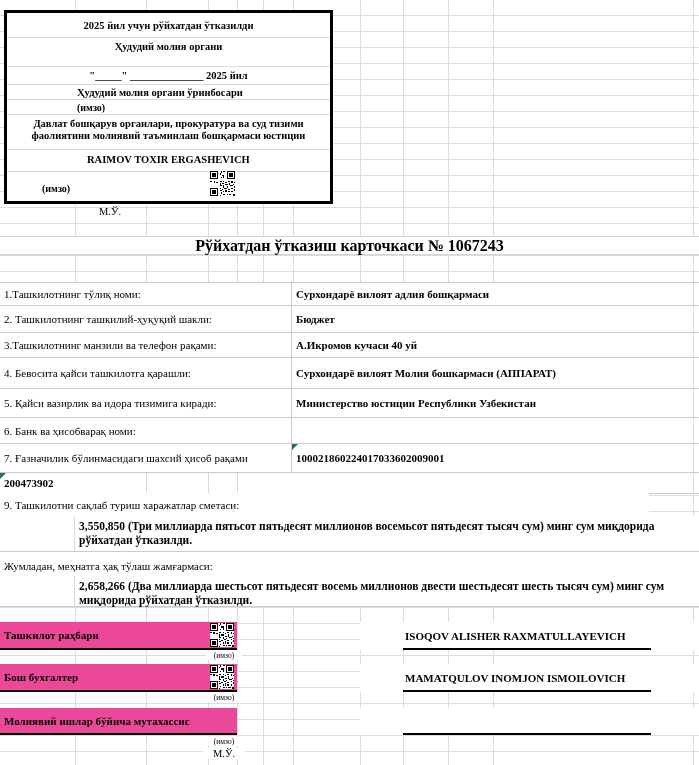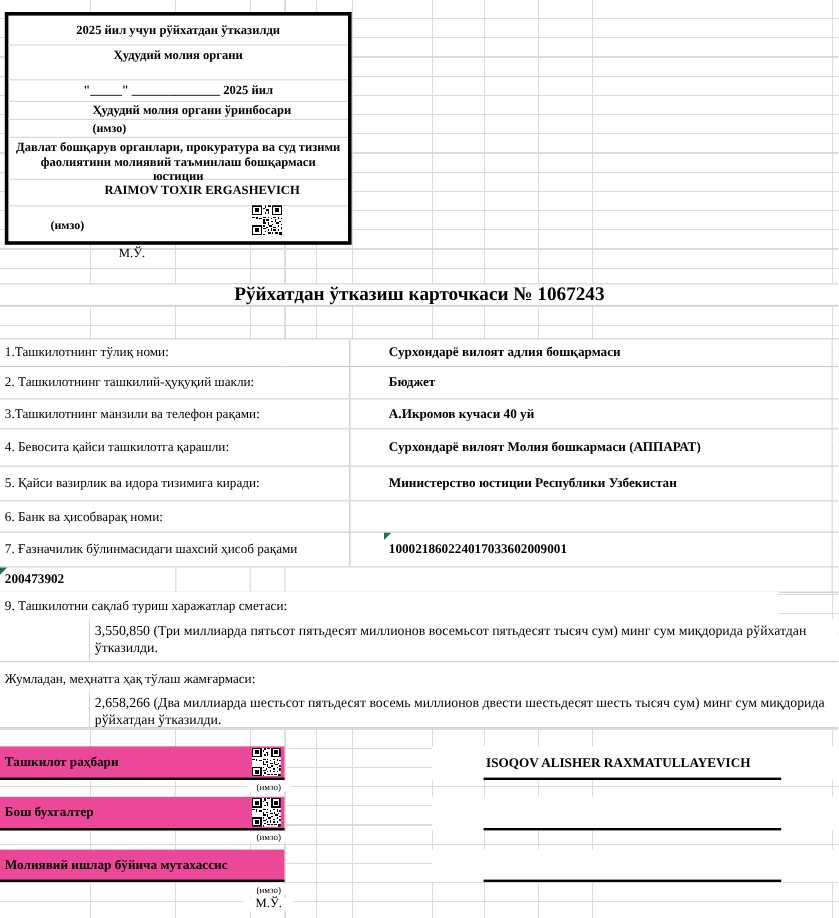--- a/index.html
+++ b/index.html
@@ -22,50 +22,50 @@
         transparent 294px 360px,#dcdcdc 360px 361px,
         transparent 361px 403px,#dcdcdc 403px 404px,
         transparent 404px 448px,#dcdcdc 448px 449px,
         transparent 449px 493px,#dcdcdc 493px 494px,
         transparent 494px 693px,#dcdcdc 693px 694px,
         transparent 694px);
   }
   .c{text-align:center;}
 
   
-  .top-box{position:absolute;left:4px;top:10px;width:283px;height:188px;border:3px solid #000;background:#fff;z-index:2;}
+  .top-box{position:absolute;left:4px;top:10px;width:283px;height:188px;border:3px solid #000;background:#fff;z-index:2;padding-left:40px;}
   .top-box .hline{position:absolute;left:0;right:0;height:1px;background:#d8d8d8;}
   .tb-line{position:absolute;left:0;width:100%;font-weight:bold;font-size:10.5px;line-height:12px;}
   .tb-sub{position:absolute;font-weight:bold;font-size:10.5px;line-height:12px;text-align:left;}
   .tb-qr{position:absolute;left:203px;top:158px;width:25px;height:25px;}
   .qr svg{display:block;width:100%;height:100%;}
 
   .mu-top{position:absolute;left:78px;top:206px;width:64px;text-align:center;font-size:10.5px;z-index:2;}
 
   .title-row{position:absolute;left:0;top:236px;width:699px;height:17px;background:#fff;
     border-top:1px solid #d4d4d4;border-bottom:1px solid #d4d4d4;z-index:1;
     font-weight:bold;font-size:16px;line-height:17px;text-align:center;}
 
   
   .table{position:absolute;left:0;top:282px;width:699px;z-index:1;border-top:1px solid #c9c9c9;}
-  .trow{display:flex;background:#fff;border-bottom:1px solid #c9c9c9;box-sizing:border-box;position:relative;gap:28px;}
+  .trow{display:flex;background:#fff;border-bottom:1px solid #c9c9c9;box-sizing:border-box;position:relative;}
   .tlabel{width:292px;border-right:1px solid #c9c9c9;box-sizing:border-box;padding-left:4px;
     display:flex;align-items:center;font-size:11px;}
   .tvalue{flex:1;padding-left:4px;display:flex;align-items:center;font-size:11px;font-weight:bold;position:relative;}
   .flag::before{content:"";position:absolute;left:0;top:0;width:0;height:0;
     border-top:6px solid #217346;border-right:6px solid transparent;}
   .cell-div{position:absolute;top:0;bottom:0;width:1px;background:#d9d9d9;}
   .vline-right{position:absolute;left:693px;top:0;bottom:0;width:1px;background:#d9d9d9;}
 
   .row9{position:absolute;left:0;top:493px;width:649px;height:23px;background:#fff;z-index:1;
     font-size:11px;display:flex;align-items:center;padding-left:4px;box-sizing:border-box;}
   .sumblock{position:absolute;left:0;width:699px;background:#fff;z-index:1;display:flex;
     border-bottom:1px solid #c9c9c9;box-sizing:border-box;}
   .sumblock .spacer{width:75px;border-right:1px solid #d9d9d9;box-sizing:border-box;}
-  .sumtext{flex:1;padding:3px 10px 0 4px;font-size:11.5px;font-weight:normal;line-height:14px;}
+  .sumtext{flex:1;padding:3px 10px 0 4px;font-size:11.5px;font-weight:bold;line-height:14px;}
   .jumladan{position:absolute;left:0;top:552px;width:699px;height:24px;background:#fff;z-index:1;
     font-size:11px;display:flex;align-items:flex-end;padding:0 0 4px 4px;box-sizing:border-box;}
 
   
   .sig-label{position:absolute;left:0;width:237px;background:#ec4899;z-index:1;
     border-bottom:2px solid #000;box-sizing:border-box;}
   .sig-label .role{position:absolute;left:4px;top:50%;transform:translateY(-50%);
     font-weight:bold;font-size:11px;white-space:nowrap;}
   .sig-qr{position:absolute;left:210px;top:1px;width:24px;height:24px;}
   .sig-name{position:absolute;left:360px;width:339px;background:#fff;z-index:1;box-sizing:border-box;}
@@ -203,20 +203,21 @@
           <rect x="15" y="1" width="5" height="5" fill="#fff"></rect>
           <rect x="16" y="2" width="3" height="3"></rect>
         <rect x="0" y="14" width="7" height="7"></rect>
           <rect x="1" y="15" width="5" height="5" fill="#fff"></rect>
           <rect x="2" y="16" width="3" height="3"></rect>
         <path d="M9 0h1v2h-1zM11 0h2v1h-2zM8 2h1v1h-1zM10 3h2v1h-2zM9 5h1v1h-1zM11 4h1v2h-1zM0 8h2v1h-2zM3 8h1v2h-1zM5 9h2v1h-2zM8 8h2v1h-2zM11 8h1v1h-1zM13 9h1v1h-1zM15 8h2v1h-2zM18 8h1v2h-1zM20 9h1v1h-1zM8 10h1v2h-1zM10 10h2v1h-2zM13 11h2v1h-2zM16 10h1v2h-1zM19 11h1v1h-1zM8 12h2v1h-2zM11 12h1v2h-1zM14 13h1v1h-1zM17 12h2v1h-2zM20 13h1v1h-1zM8 14h1v1h-1zM10 15h1v1h-1zM12 14h2v1h-2zM15 15h2v1h-2zM18 14h1v1h-1zM20 15h1v2h-1zM8 16h2v1h-2zM11 17h1v1h-1zM13 16h1v2h-1zM15 17h2v1h-2zM18 17h1v1h-1zM9 18h1v1h-1zM11 19h2v1h-2zM14 19h1v1h-1zM16 19h2v1h-2zM19 19h2v2h-2zM8 20h1v1h-1z"></path>
       </svg>
     </span>
   </div>
   <div class="sig-name" style="top:664px;height:28px">
+    <span class="nm">MAMATQULOV INOMJON ISMOILOVICH</span>
     <span class="uline"></span>
   </div>
   <div class="imzo-small" style="top:693px">(имзо)</div>
 
   <div class="sig-label" style="top:708px;height:27px">
     <span class="role">Молиявий ишлар бўйича мутахассис</span>
   </div>
   <div class="sig-name" style="top:708px;height:27px">
     <span class="nm"></span>
     <span class="uline"></span>

